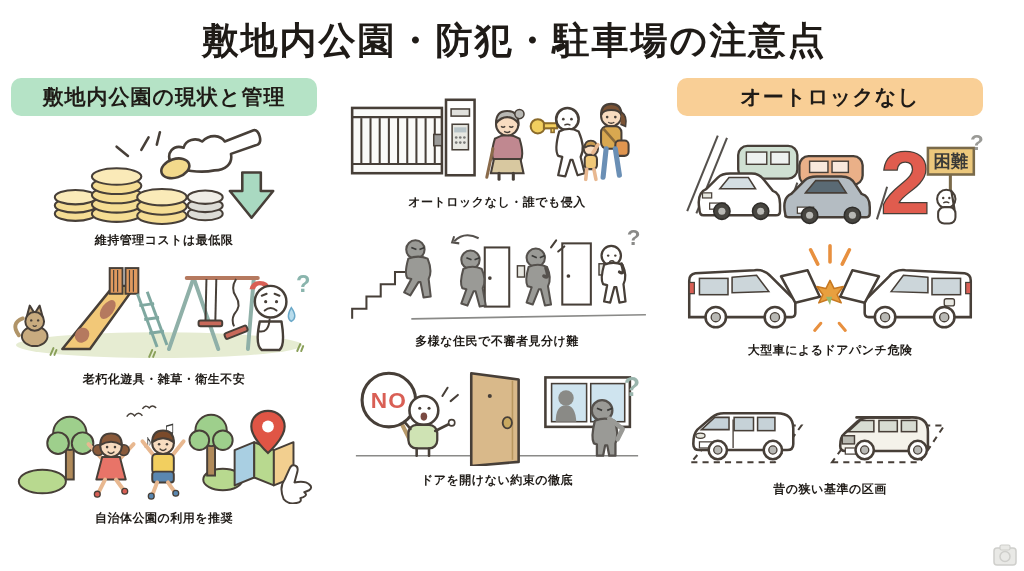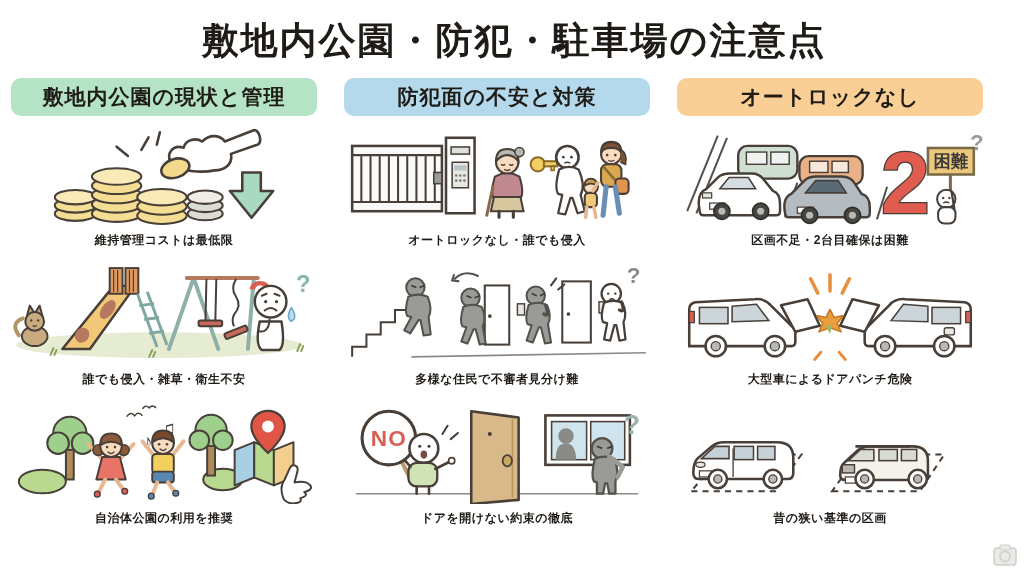--- a/index.html
+++ b/index.html
@@ -132,21 +132,21 @@
               <path d="M267,30 l5,2"></path>
               <path d="M257,47 q6,-5 12,0"></path>
             <path d="M251,68 q10,2 11,-12"></path>
           </g>
           <circle cx="258" cy="38" r="1.6" fill="#473f38"></circle>
             <circle cx="269" cy="38" r="1.6" fill="#473f38"></circle>
           <path d="M284,44 q-6,10 0,14 q7,-4 0,-14 z" fill="#b8dcec" stroke="#6aa8c8" stroke-width="1.5"></path>
           <text x="296" y="28" font-size="24" fill="#8ab5ad" text-anchor="middle">?</text>
         </svg>
       </div>
-      <figcaption class="cap">誰でも侵入・雑草・衛生不安</figcaption>
+      <figcaption class="cap">老朽化遊具・雑草・衛生不安</figcaption>
     </figure>
 
     <figure class="item">
       <div class="art">
         <svg viewBox="0 0 300 105">
           <ellipse cx="26" cy="82" rx="24" ry="12" fill="#b8d98f" stroke="#473f38" stroke-width="2"></ellipse>
           <ellipse cx="210" cy="80" rx="20" ry="11" fill="#b8d98f" stroke="#473f38" stroke-width="2"></ellipse>
           <rect x="50" y="48" width="8" height="32" fill="#b08a5a" stroke="#473f38" stroke-width="2"></rect>
           <circle cx="54" cy="33" r="17" fill="#9ecf8c" stroke="#473f38" stroke-width="2"></circle>
           <circle cx="42" cy="43" r="11" fill="#9ecf8c" stroke="#473f38" stroke-width="2"></circle>
@@ -203,21 +203,20 @@
           <path d="M256,10 c-10,0 -17,7 -17,16 c0,12 17,27 17,27 c0,0 17,-15 17,-27 c0,-9 -7,-16 -17,-16 z" fill="#e05545" stroke="#473f38" stroke-width="2.2"></path>
           <circle cx="256" cy="26" r="6" fill="#ffffff"></circle>
           <path d="M272,100 q-5,-12 1,-20 l5,-11 q2,-5 6,-3 q3,1 2,6 l-3,11 q11,-2 15,2 q4,3 0,6 l-5,2 q4,3 -1,5 l-3,1 q2,4 -4,5 q-8,2 -13,-4 z" fill="#ffffff" stroke="#473f38" stroke-width="2" stroke-linejoin="round"></path>
         </svg>
       </div>
       <figcaption class="cap">自治体公園の利用を推奨</figcaption>
     </figure>
   </section>
 
   <section>
-    <div class="badge badge-blue">防犯面の不安と対策</div>
 
     <figure class="item">
       <div class="art">
         <svg viewBox="0 0 300 100">
           <rect x="8" y="22" width="88" height="64" fill="#fafaf8" stroke="#473f38" stroke-width="2.5"></rect>
           <line x1="8" y1="31" x2="96" y2="31" stroke="#473f38" stroke-width="2"></line>
           <line x1="8" y1="77" x2="96" y2="77" stroke="#473f38" stroke-width="2"></line>
           <g stroke="#473f38" stroke-width="2">
             <line x1="17" y1="32" x2="17" y2="77"></line>
               <line x1="26" y1="32" x2="26" y2="77"></line>
@@ -417,21 +416,20 @@
           <text x="268.5" y="43" font-size="17" fill="#3a3a38" text-anchor="middle">困難</text>
           <circle cx="264" cy="74" r="9" fill="#ffffff" stroke="#473f38" stroke-width="2"></circle>
           <circle cx="261" cy="73" r="1.2" fill="#473f38"></circle>
             <circle cx="267" cy="73" r="1.2" fill="#473f38"></circle>
           <path d="M261,78 q3,-2 6,0" stroke="#473f38" stroke-width="1.3" fill="none"></path>
           <rect x="256" y="82" width="17" height="16" rx="6" fill="#ffffff" stroke="#473f38" stroke-width="2"></rect>
           <line x1="272" y1="84" x2="269" y2="66" stroke="#473f38" stroke-width="2.2" stroke-linecap="round"></line>
           <text x="294" y="26" font-size="22" fill="#9a9a96" text-anchor="middle">?</text>
         </svg>
       </div>
-      <figcaption class="cap">区画不足・2台目確保は困難</figcaption>
     </figure>
 
     <figure class="item">
       <div class="art">
         <svg viewBox="0 0 300 92">
 
           <path d="M12,78 L12,42 Q12,36 18,35 L76,32 Q86,31 92,38 L112,58 Q116,60 116,64 L116,74 Q116,78 112,78 Z" fill="#ffffff" stroke="#473f38" stroke-width="2.5"></path>
           <rect x="22" y="40" width="28" height="16" fill="#ccd6da" stroke="#473f38" stroke-width="1.5"></rect>
           <polygon points="54,39 78,37 90,53 54,54" fill="#ccd6da" stroke="#473f38" stroke-width="1.5"></polygon>
           <rect x="12" y="44" width="5" height="11" fill="#d95f55" stroke="#473f38" stroke-width="1.2"></rect>

